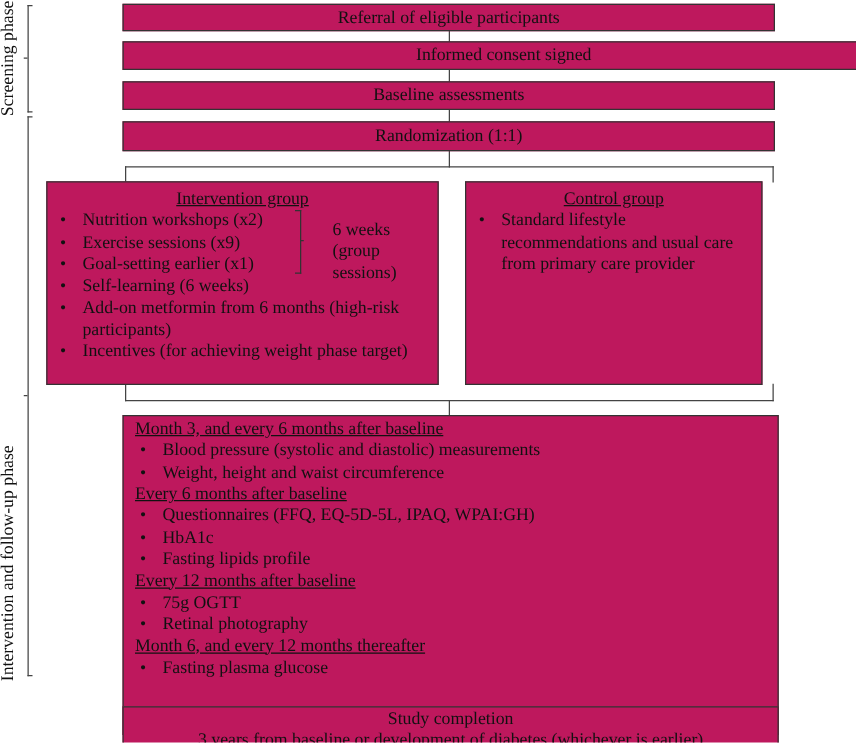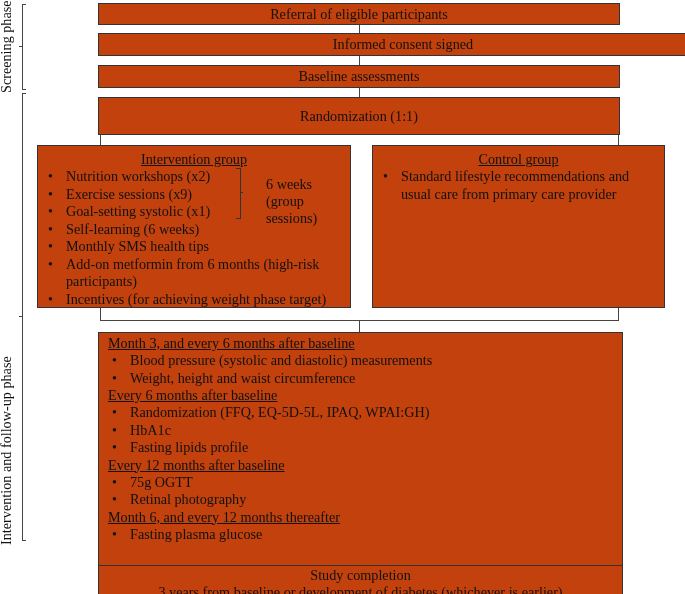--- a/index.html
+++ b/index.html
@@ -1,18 +1,18 @@
 <!DOCTYPE html>
 <html><head>
 <meta charset="utf-8">
 <style>
   html, body { margin: 0; padding: 0; background: #ffffff; }
   body { width: 685px; height: 594px; position: relative; overflow: hidden;
          font-family: "Liberation Serif", "DejaVu Serif", serif; color: #111; font-size: 14.2px; }
-  .box { position: absolute; border: 1.6px solid #333; box-sizing: border-box; background: #c2410c; }
+  .box { position: absolute; border: 1.6px solid #333; box-sizing: border-box; background: #be185d; }
   .center-box { display: flex; align-items: center; justify-content: center; text-align: center; line-height: 1; }
   .line { position: absolute; background: #444; }
   .vlabel { position: absolute; transform-origin: left top; transform: rotate(-90deg);
             white-space: nowrap; font-size: 14.2px; line-height: 1; }
   .heading { text-decoration: underline; line-height: 17px; }
   ul.bul { list-style: none; margin: 0; padding: 0; }
   ul.bul li { position: relative; padding-left: 22px; line-height: 17.5px; }
   ul.bul li::before { content: "\2022"; position: absolute; left: 4px; top: 0; font-size: 14px; }
   .grp-title { text-align: center; text-decoration: underline; line-height: 18px; }
   .bracket { position: absolute; border: 1.2px solid #333; border-left: none; }
@@ -54,60 +54,59 @@
 
 <div class="box center-box" style="left:98px; top:3px; width:522px; height:22px;">
   <span>Referral of eligible participants</span>
 </div>
 <div class="box center-box" style="left:98px; top:33px; width:610px; height:23px;">
   <span>Informed consent signed</span>
 </div>
 <div class="box center-box" style="left:98px; top:65px; width:522px; height:23px;">
   <span>Baseline assessments</span>
 </div>
-<div class="box center-box" style="left:98px; top:97px; width:522px; height:38px;">
+<div class="box center-box" style="left:98px; top:97px; width:522px; height:24px;">
   <span>Randomization (1:1)</span>
 </div>
 
 <div class="box" style="left:37px; top:145px; width:314px; height:163px; padding:4px 6px 0 6px;">
   <div class="grp-title">Intervention group</div>
   <ul class="bul">
     <li>Nutrition workshops (x2)</li>
     <li>Exercise sessions (x9)</li>
-    <li>Goal-setting systolic (x1)</li>
+    <li>Goal-setting earlier (x1)</li>
     <li>Self-learning (6 weeks)</li>
-    <li>Monthly SMS health tips</li>
     <li style="padding-right:10px;">Add-on metformin from 6 months (high-risk participants)</li>
     <li>Incentives (for achieving weight phase target)</li>
   </ul>
 
   <div class="bracket" style="left:198px; top:22px; width:4px; height:49px;"></div>
   <div class="bracket-tick" style="left:202px; top:46px; width:3px; height:1.2px;"></div>
   <div style="position:absolute; left:228px; top:30px; line-height:17px;">
     <div>6 weeks</div>
     <div>(group sessions)</div>
   </div>
 </div>
 
-<div class="box" style="left:372px; top:145px; width:293px; height:163px; padding:4px 6px 18px 6px;">
+<div class="box" style="left:372px; top:145px; width:238px; height:163px; padding:4px 6px 18px 6px;">
   <div class="grp-title">Control group</div>
   <ul class="bul">
     <li>Standard lifestyle recommendations and usual care from primary care provider</li>
   </ul>
 </div>
 
 <div class="box" style="left:98px; top:332px; width:525px; height:256px; padding:2px 20px 0 9px;">
   <div class="heading">Month 3, and every 6 months after baseline</div>
   <ul class="bul">
     <li>Blood pressure (systolic and diastolic) measurements</li>
     <li>Weight, height and waist circumference</li>
   </ul>
   <div class="heading">Every 6 months after baseline</div>
   <ul class="bul">
-    <li>Randomization (FFQ, EQ-5D-5L, IPAQ, WPAI:GH)</li>
+    <li>Questionnaires (FFQ, EQ-5D-5L, IPAQ, WPAI:GH)</li>
     <li>HbA1c</li>
     <li>Fasting lipids profile</li>
   </ul>
   <div class="heading">Every 12 months after baseline</div>
   <ul class="bul">
     <li>75g OGTT</li>
     <li>Retinal photography</li>
   </ul>
   <div class="heading">Month 6, and every 12 months thereafter</div>
   <ul class="bul">

